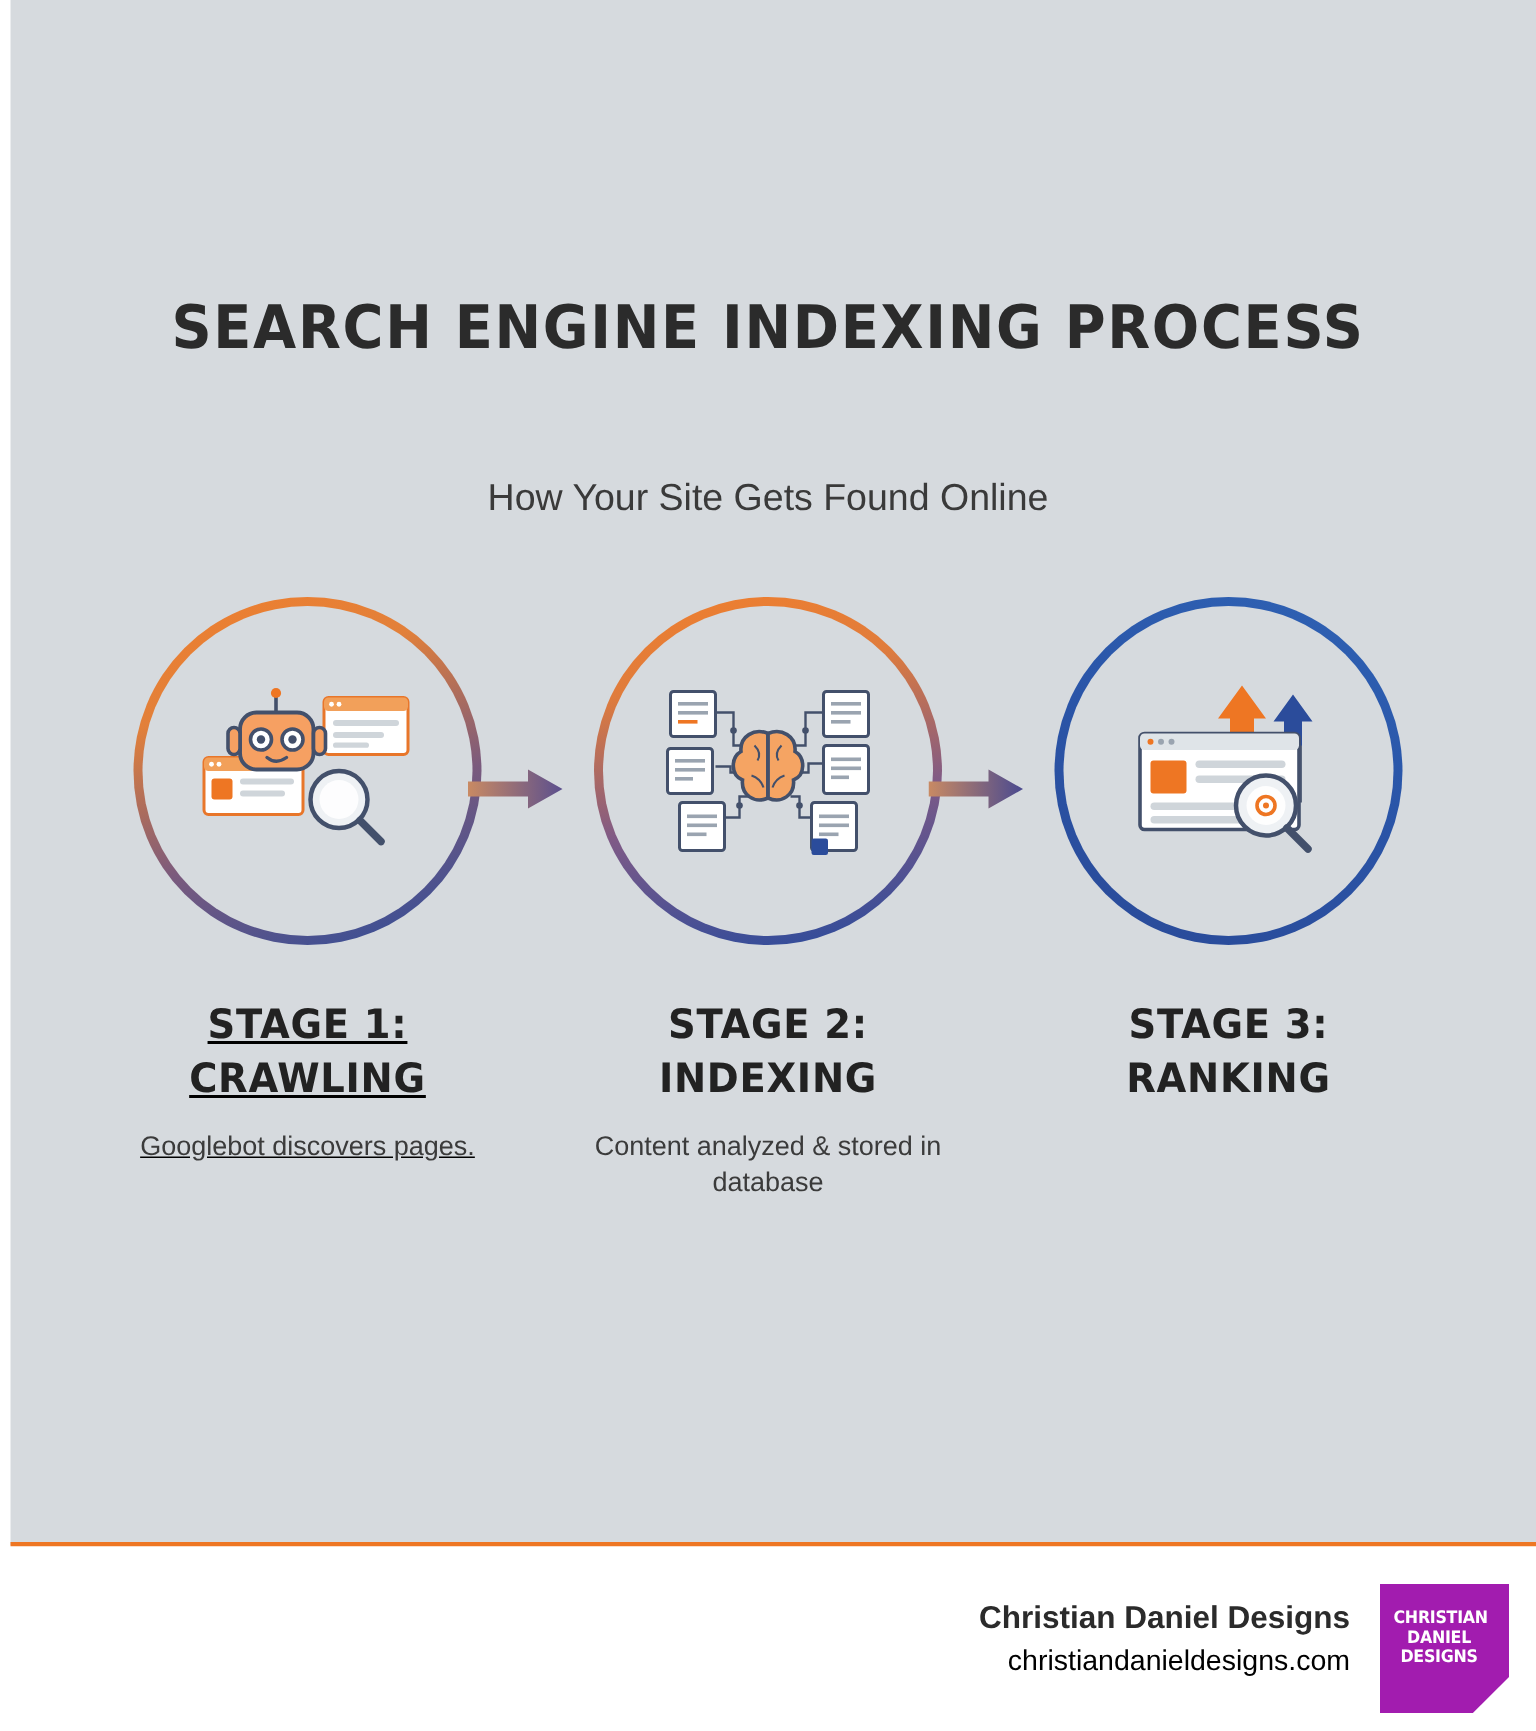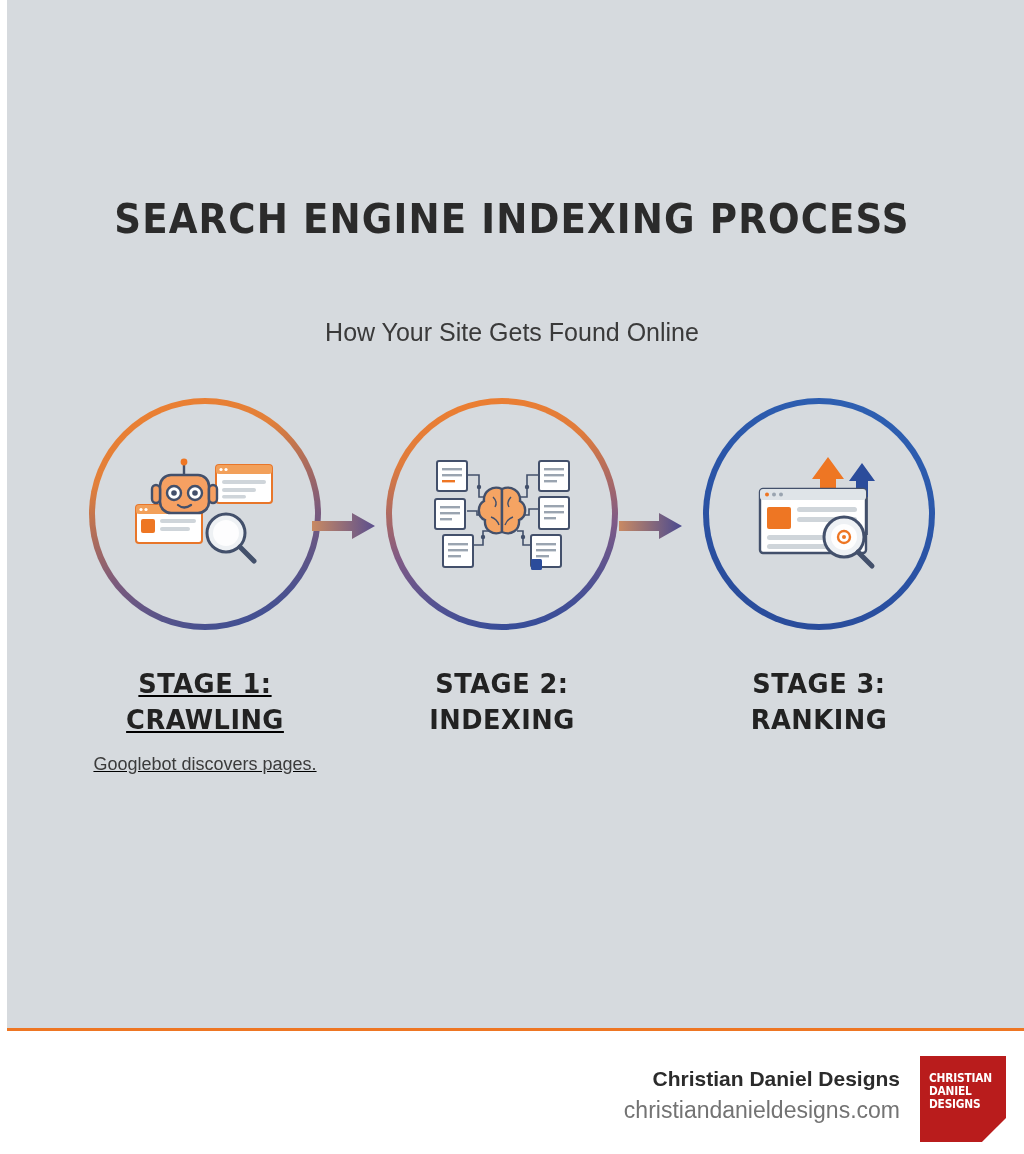--- a/index.html
+++ b/index.html
@@ -67,21 +67,21 @@
     width: 904px;
     height: 420px;
   }
   .stage {
     position: absolute;
     top: 0;
     width: 290px;
     text-align: center;
   }
   .stage-1 { left: 0px; text-decoration: underline; }
-  .stage-2 { left: 297px; }
+  .stage-2 { left: 307px; }
   .stage-3 { left: 614px; }
 
   .circle {
     position: relative;
     width: 232px;
     height: 232px;
     margin: 0 auto;
     border-radius: 50%;
     padding: 0;
     box-sizing: border-box;
@@ -162,32 +162,33 @@
     font-weight: 700;
     font-size: 21px;
     color: #2b2b2b;
     text-align: right;
     font-family: "Liberation Sans", sans-serif;
   }
   .brand-url {
     position: absolute;
     right: 124px;
     top: 66px;
-    font-size: 23px;
-    color: #737373;
+    font-size: 19px;
+    color: #000000;
     text-align: right;
   }
   .logo {
     position: absolute;
     right: 18px;
     top: 25px;
     width: 86px;
     height: 86px;
-    background: #b91c1c;
+    background: #a21caf;
     clip-path: polygon(0 0, 100% 0, 100% 72%, 72% 100%, 0 100%);
+    text-align: center;
   }
   .logo-text {
     position: absolute;
     left: 9px;
     top: 16px;
     width: 66px;
     color: #ffffff;
     font-family: "DejaVu Sans", sans-serif;
     font-weight: 700;
     font-size: 11.5px;
@@ -330,20 +331,21 @@
               <path d="M64 68 q6 2 8 8"></path>
               <path d="M86 68 q-6 2 -8 8"></path>
             </g>
           </svg>
         </div>
       </div>
       <div class="stage-title">
         <div>STAGE 2:</div>
         <div>INDEXING</div>
       </div>
+      <div class="stage-desc">Content analyzed &amp; stored in database</div>
     </div>
 
     <div class="arrow arrow-2">
       <svg viewBox="0 0 64 28" width="64" height="28" aria-hidden="true">
         <defs>
           <linearGradient id="ag2" x1="0" y1="0" x2="1" y2="0">
             <stop offset="0%" stop-color="#c98a63"></stop>
             <stop offset="100%" stop-color="#4a4a90"></stop>
           </linearGradient>
         </defs>

